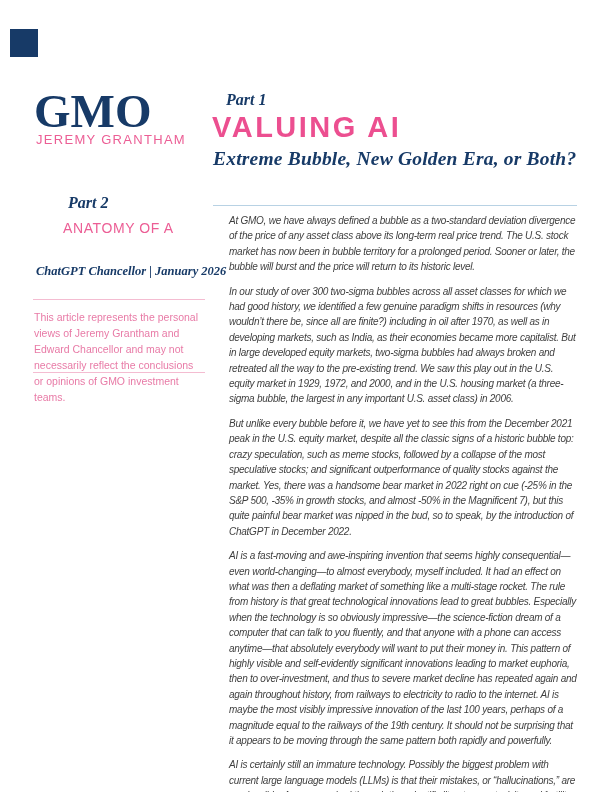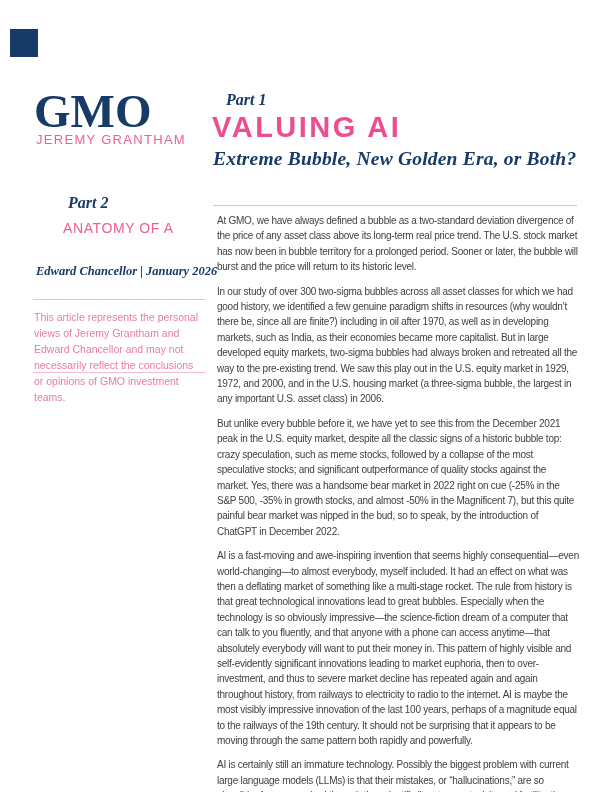--- a/index.html
+++ b/index.html
@@ -64,21 +64,21 @@
   .article-byline .sep, .article-byline .date { color:#6f6f6f; font-size:10.5px; }
   .rule-blue {
     position:absolute; left:213px; top:205px; width:364px; height:1px;
     background:#b8d2e4;
   }
   .body-copy {
     position:absolute; left:213px; top:213px; width:366px; height:579px;
     overflow:hidden; color:#3f3f3f; font-size:10px; line-height:15.4px;
     letter-spacing:-0.25px; text-align:left;
   }
-  .body-copy p { margin:0 0 9px 4px; }
+  .body-copy p { margin:0 0 9px 16px;font-style:italic; }
 </style>
 </head>
 <body>
 
 <div class="page">
 
   <div class="corner-tab"></div>
 
   <div class="logo">GMO</div>
 
@@ -86,21 +86,21 @@
     <div>JEREMY GRANTHAM</div>
   </div>
 
   <div class="sidebar-part part-label">Part 2</div>
 
   <div class="sidebar-title">
     <div>ANATOMY OF A</div>
   </div>
 
   <div class="sidebar-byline">
-    <span>Edward Chancellor</span>
+    <span>ChatGPT Chancellor</span>
     <span>|</span>
     <span>January 2026</span>
   </div>
 
   <div class="rule-pink r1"></div>
 
   <div class="disclaimer">This article represents the personal views of Jeremy Grantham and Edward Chancellor and may not necessarily reflect the conclusions or opinions of GMO investment teams.</div>
 
   <div class="rule-pink r2"></div>
 

